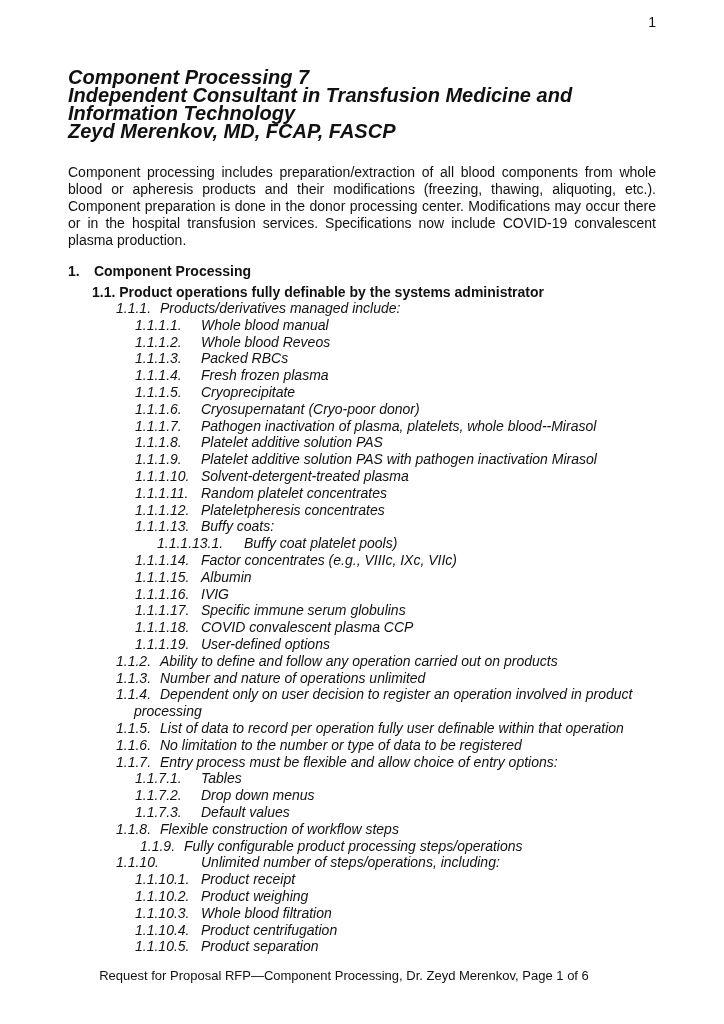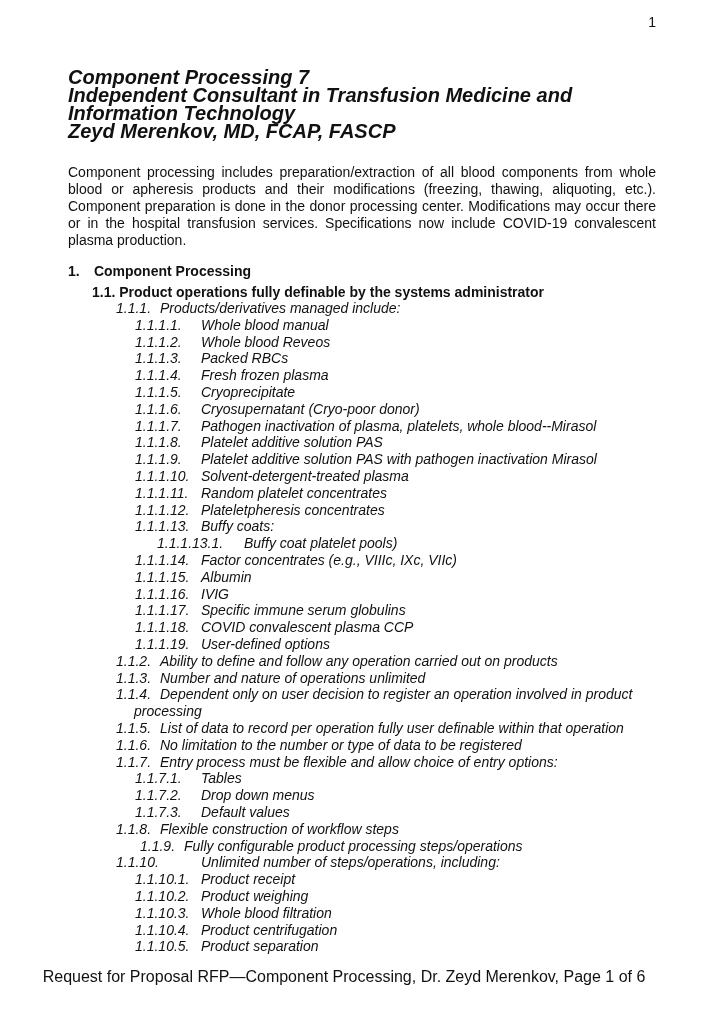--- a/index.html
+++ b/index.html
@@ -12,21 +12,21 @@
   .sub { font-size: 20px; font-style: italic; }
   .intro { position: absolute; top: 164px; left: 68px; width: 588px; font-size: 14px;
            line-height: 17px; text-align: justify; }
   .h1 { position: absolute; top: 263px; left: 68px; font-size: 14px; font-weight: bold; }
   .h1 .num { display: inline-block; width: 22px; }
   .h2 { position: absolute; top: 284px; left: 92px; font-size: 14px; font-weight: bold; }
   .list { position: absolute; left: 0; top: 300px; width: 724px; font-size: 14px; }
   .row { position: absolute; white-space: nowrap; line-height: 17px; font-style: italic; }
   .row .n { display: inline-block; }
   .footer { position: absolute; top: 968px; left: 0; width: 688px; text-align: center;
-            font-size: 16px; }
+            font-size: 13px; }
 </style>
 </head>
 <body>
 
 <div class="page-num">1</div>
 
 <div class="header">
   <div class="sub">Component Processing 7</div>
   <div class="sub">Independent Consultant in Transfusion Medicine and Information Technology</div>
   <div class="sub">Zeyd Merenkov, MD, FCAP, FASCP</div>

